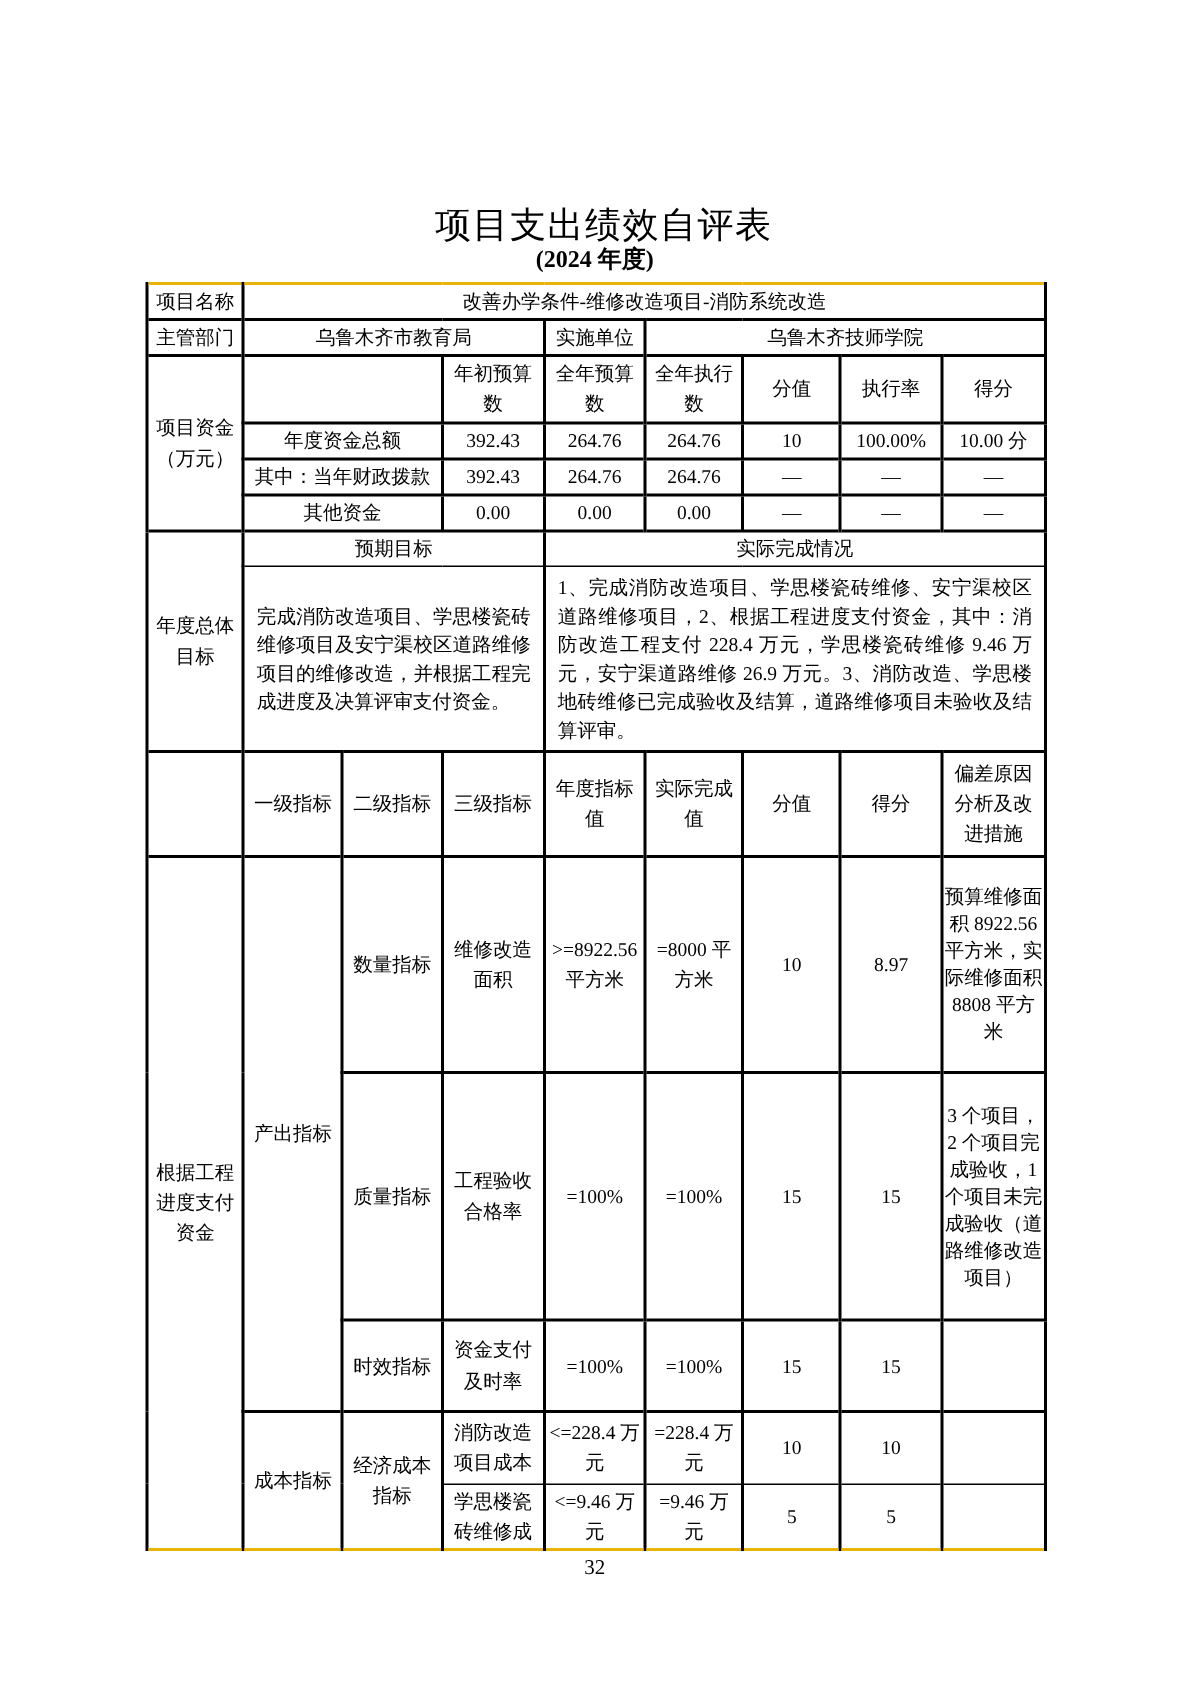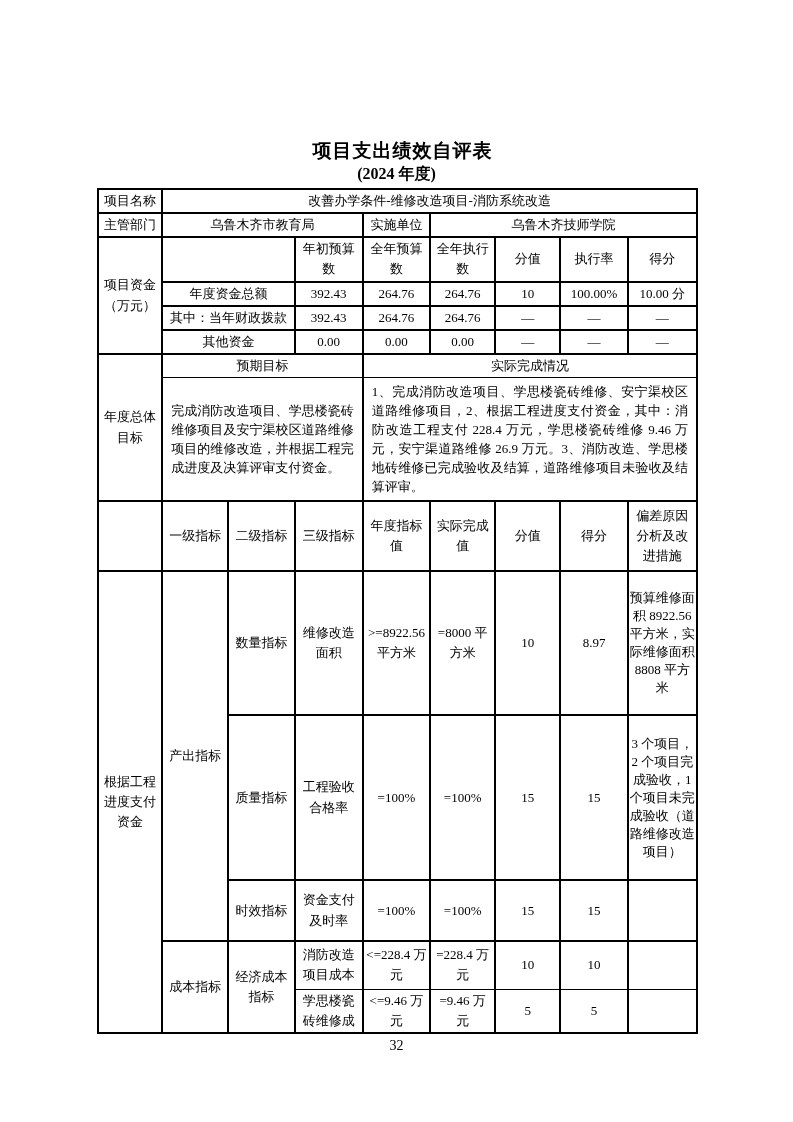--- a/index.html
+++ b/index.html
@@ -1,26 +1,26 @@
 <!DOCTYPE html>
 <html><head>
 <meta charset="utf-8">
 <style>
   html,body{margin:0;padding:0;background:#fff;}
   .page{
     position:relative;width:793px;height:1122px;background:#ffffff;overflow:hidden;
     font-family:"Liberation Serif","DejaVu Serif",serif;color:#000;
   }
   .title-block{position:absolute;top:139px;left:0;width:100%;text-align:center;}
-  .doc-title{font-size:19px;font-weight:bold;letter-spacing:1px;line-height:24px;margin-left:12px;}
+  .doc-title{font-size:24px;font-weight:normal;letter-spacing:1px;line-height:24px;margin-left:12px;}
   .doc-subtitle{font-size:16px;font-weight:bold;line-height:22px;}
   table.main{
     position:absolute;left:97px;top:188px;width:601px;
     border-collapse:collapse;table-layout:fixed;
-    border:2px solid #000000;
+    border:2px solid #eab308;
   }
   td{
     border:1px solid #000;
     border-left-width:2px;border-right-width:2px;
     font-size:13px;line-height:1.55;
     text-align:center;vertical-align:middle;
     padding:1px 2px;overflow:hidden;
     word-break:break-word;
   }
   tr.tk td{border-top-width:2px;}

